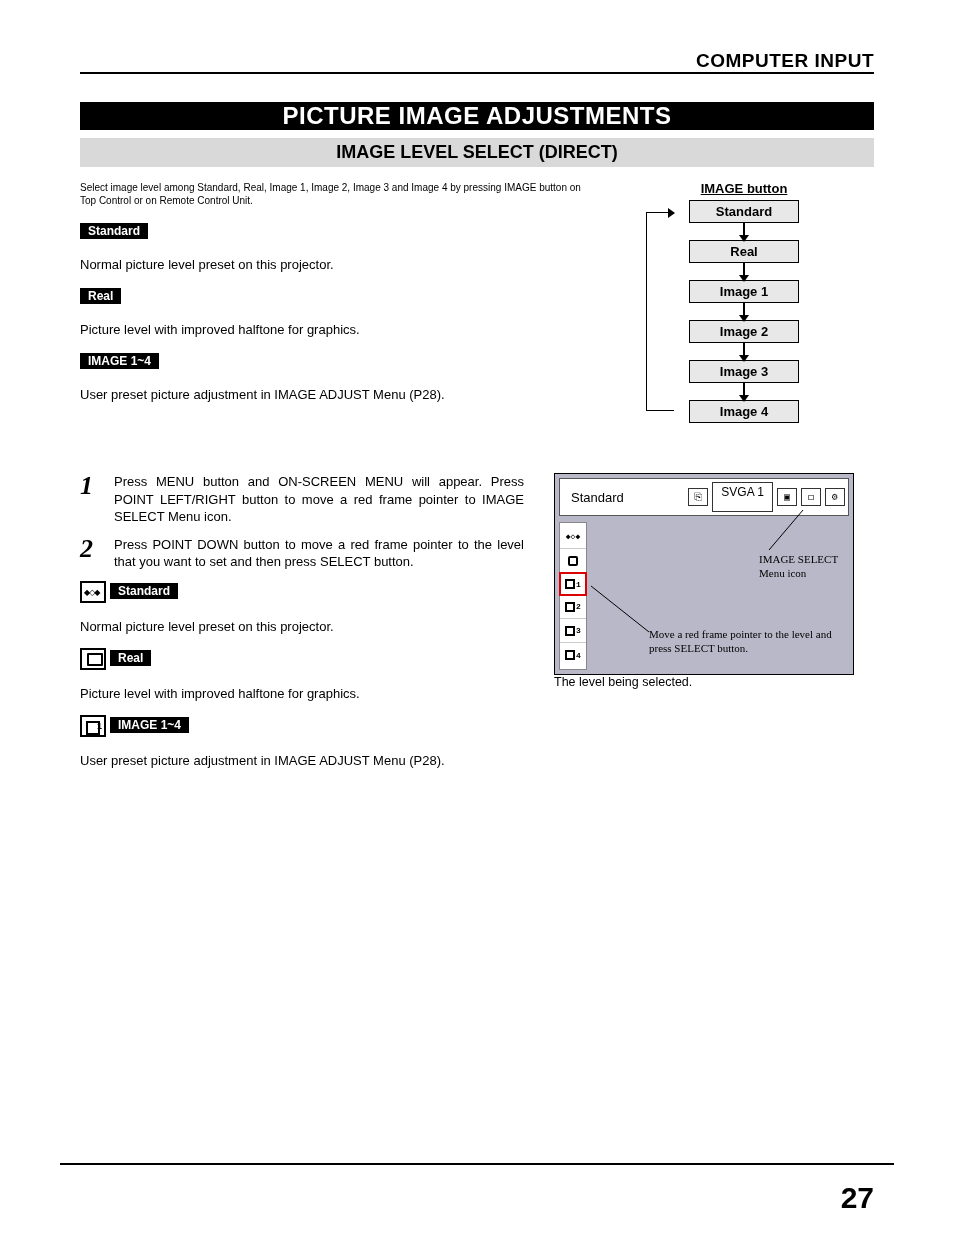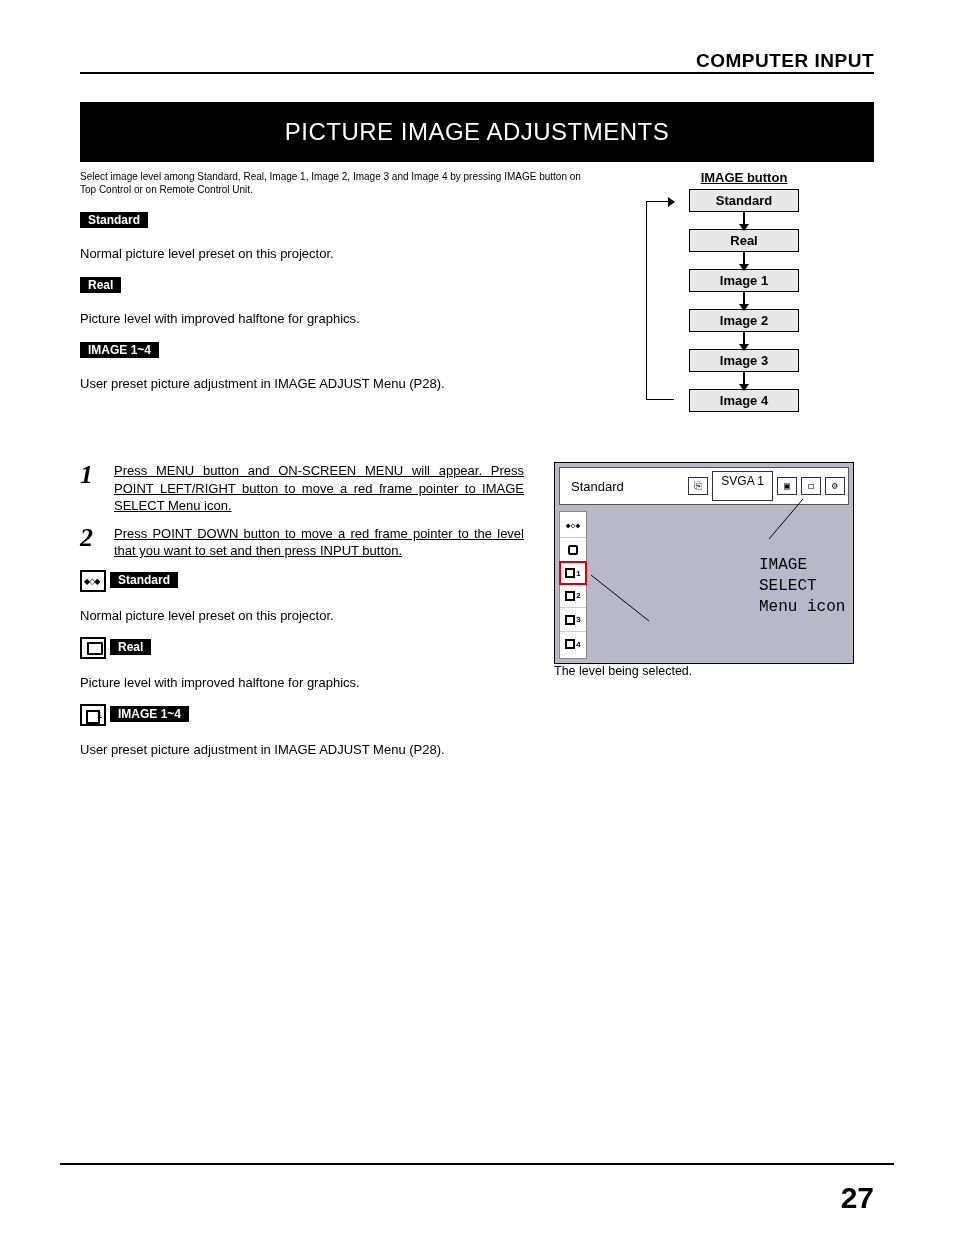--- a/index.html
+++ b/index.html
@@ -21,23 +21,23 @@
   .section-header {
     text-align: right;
     font-weight: bold;
     font-size: 19px;
     letter-spacing: 0.5px;
   }
   .main-title {
     background: #000;
     color: #fff;
     text-align: center;
-    font-weight: normal;
+    font-weight: bold;
     font-size: 24px;
-    padding: 16px 0;
+    padding: 0 0;
     letter-spacing: 0.5px;
     margin-bottom: 8px;
   }
   .sub-title {
     background: #d9d9d9;
     text-align: center;
     font-weight: bold;
     font-size: 18px;
     padding: 4px 0;
     margin-bottom: 14px;
@@ -142,21 +142,20 @@
     font-weight: bold;
     font-size: 26px;
     line-height: 1;
     width: 20px;
   }
   .step-text {
     font-size: 13px;
     line-height: 1.35;
     text-align: justify;
     flex: 1;
-    text-decoration: underline;
   }
   .icon-box {
     display: inline-block;
     border: 2px solid #000;
     width: 26px;
     height: 22px;
     vertical-align: middle;
     margin-right: 4px;
     position: relative;
     font-size: 9px;
@@ -278,24 +277,23 @@
     border: 2px solid #000;
     position: relative;
   }
   .osd-num {
     font-size: 8px;
     font-weight: bold;
     margin-left: 1px;
   }
   .annotation {
     position: absolute;
-    font-size: 16px;
-    font-family: Liberation Mono, monospace;
+    font-size: 11px;
+    font-family: Liberation Serif, serif;
     line-height: 1.3;
-    margin-top: 14px;
   }
   .caption {
     font-size: 12.5px;
   }
   .page-number {
     position: absolute;
     bottom: 20px;
     right: 80px;
     font-weight: bold;
     font-size: 30px;
@@ -312,20 +310,21 @@
 </head>
 <body>
 
 <div class="page">
   <div class="header-area">
     <div class="section-header">COMPUTER INPUT</div>
   </div>
 
   <div class="main-title">PICTURE IMAGE ADJUSTMENTS</div>
 
+  <div class="sub-title">IMAGE LEVEL SELECT (DIRECT)</div>
 
   <div class="row">
     <div class="left-col">
       <div class="intro">Select image level among Standard, Real, Image 1, Image 2, Image 3 and Image 4 by pressing IMAGE button on Top Control or on Remote Control Unit.</div>
 
       <div class="tag">Standard</div>
       <div class="desc">Normal picture level preset on this projector.</div>
 
       <div class="tag">Real</div>
       <div class="desc">Picture level with improved halftone for graphics.</div>
@@ -368,21 +367,21 @@
 
 
   <div class="row">
     <div class="left-col">
       <div class="step">
         <div class="step-num">1</div>
         <div class="step-text">Press MENU button and ON-SCREEN MENU will appear.  Press POINT LEFT/RIGHT button to move a red frame pointer to IMAGE SELECT Menu icon.</div>
       </div>
       <div class="step">
         <div class="step-num">2</div>
-        <div class="step-text">Press POINT DOWN button to move a red frame pointer to the level that you want to set and then press INPUT button.</div>
+        <div class="step-text">Press POINT DOWN button to move a red frame pointer to the level that you want to set and then press SELECT button.</div>
       </div>
 
       <div class="icon-tag-row">
         <span class="icon-box icon-diamonds"></span>
         <span class="tag">Standard</span>
       </div>
       <div class="desc">Normal picture level preset on this projector.</div>
 
       <div class="icon-tag-row">
         <span class="icon-box icon-real"></span>
@@ -433,20 +432,21 @@
                 <span class="osd-sq"></span>
                 <span class="osd-num">4</span>
               </div>
           </div>
 
           <svg style="position:absolute; left:0; top:-30px; width:300px; height:200px; pointer-events:none;">
             <line x1="244" y1="18" x2="210" y2="58" stroke="#000" stroke-width="1"></line>
             <line x1="32" y1="94" x2="90" y2="140" stroke="#000" stroke-width="1"></line>
           </svg>
           <div class="annotation" style="left:200px; top:30px; width:100px;">IMAGE SELECT Menu icon</div>
+          <div class="annotation" style="left:90px; top:105px; width:200px;">Move a red frame pointer to the level and press SELECT button.</div>
         </div>
       </div>
       <div class="caption">The level being selected.</div>
     </div>
   </div>
 </div>
 
 <div class="bottom-rule"></div>
 <div class="page-number">27</div>
 

